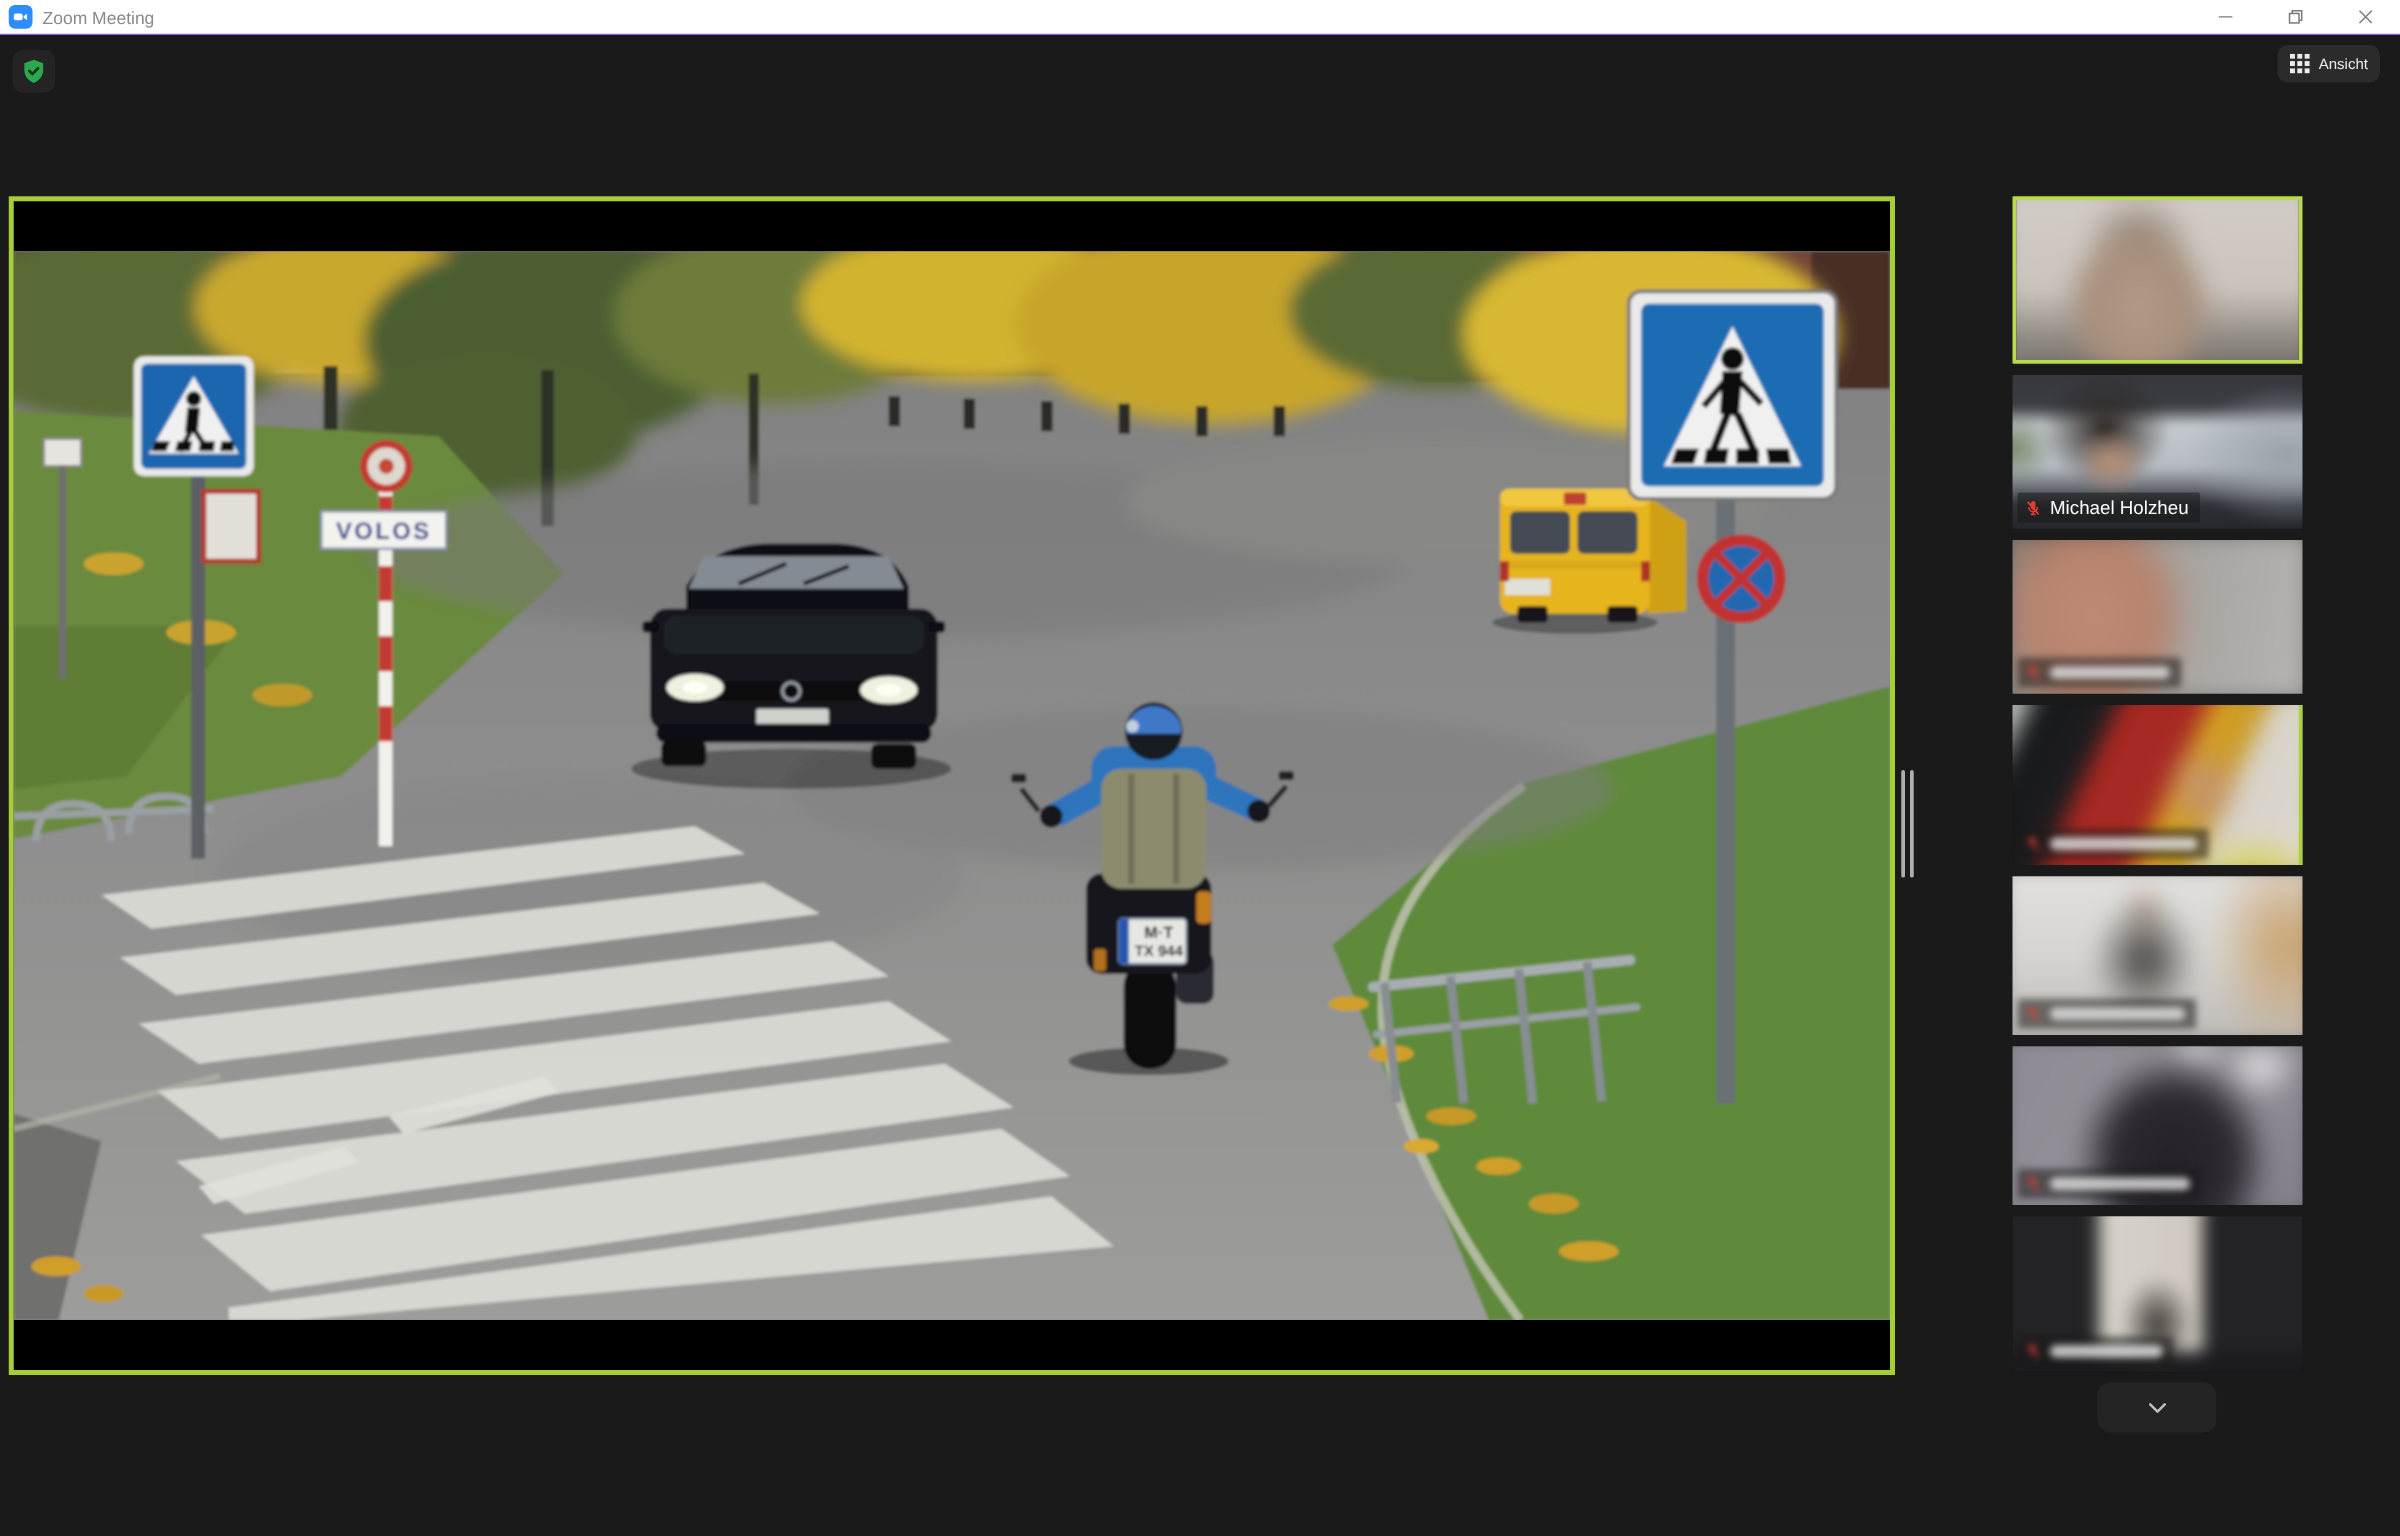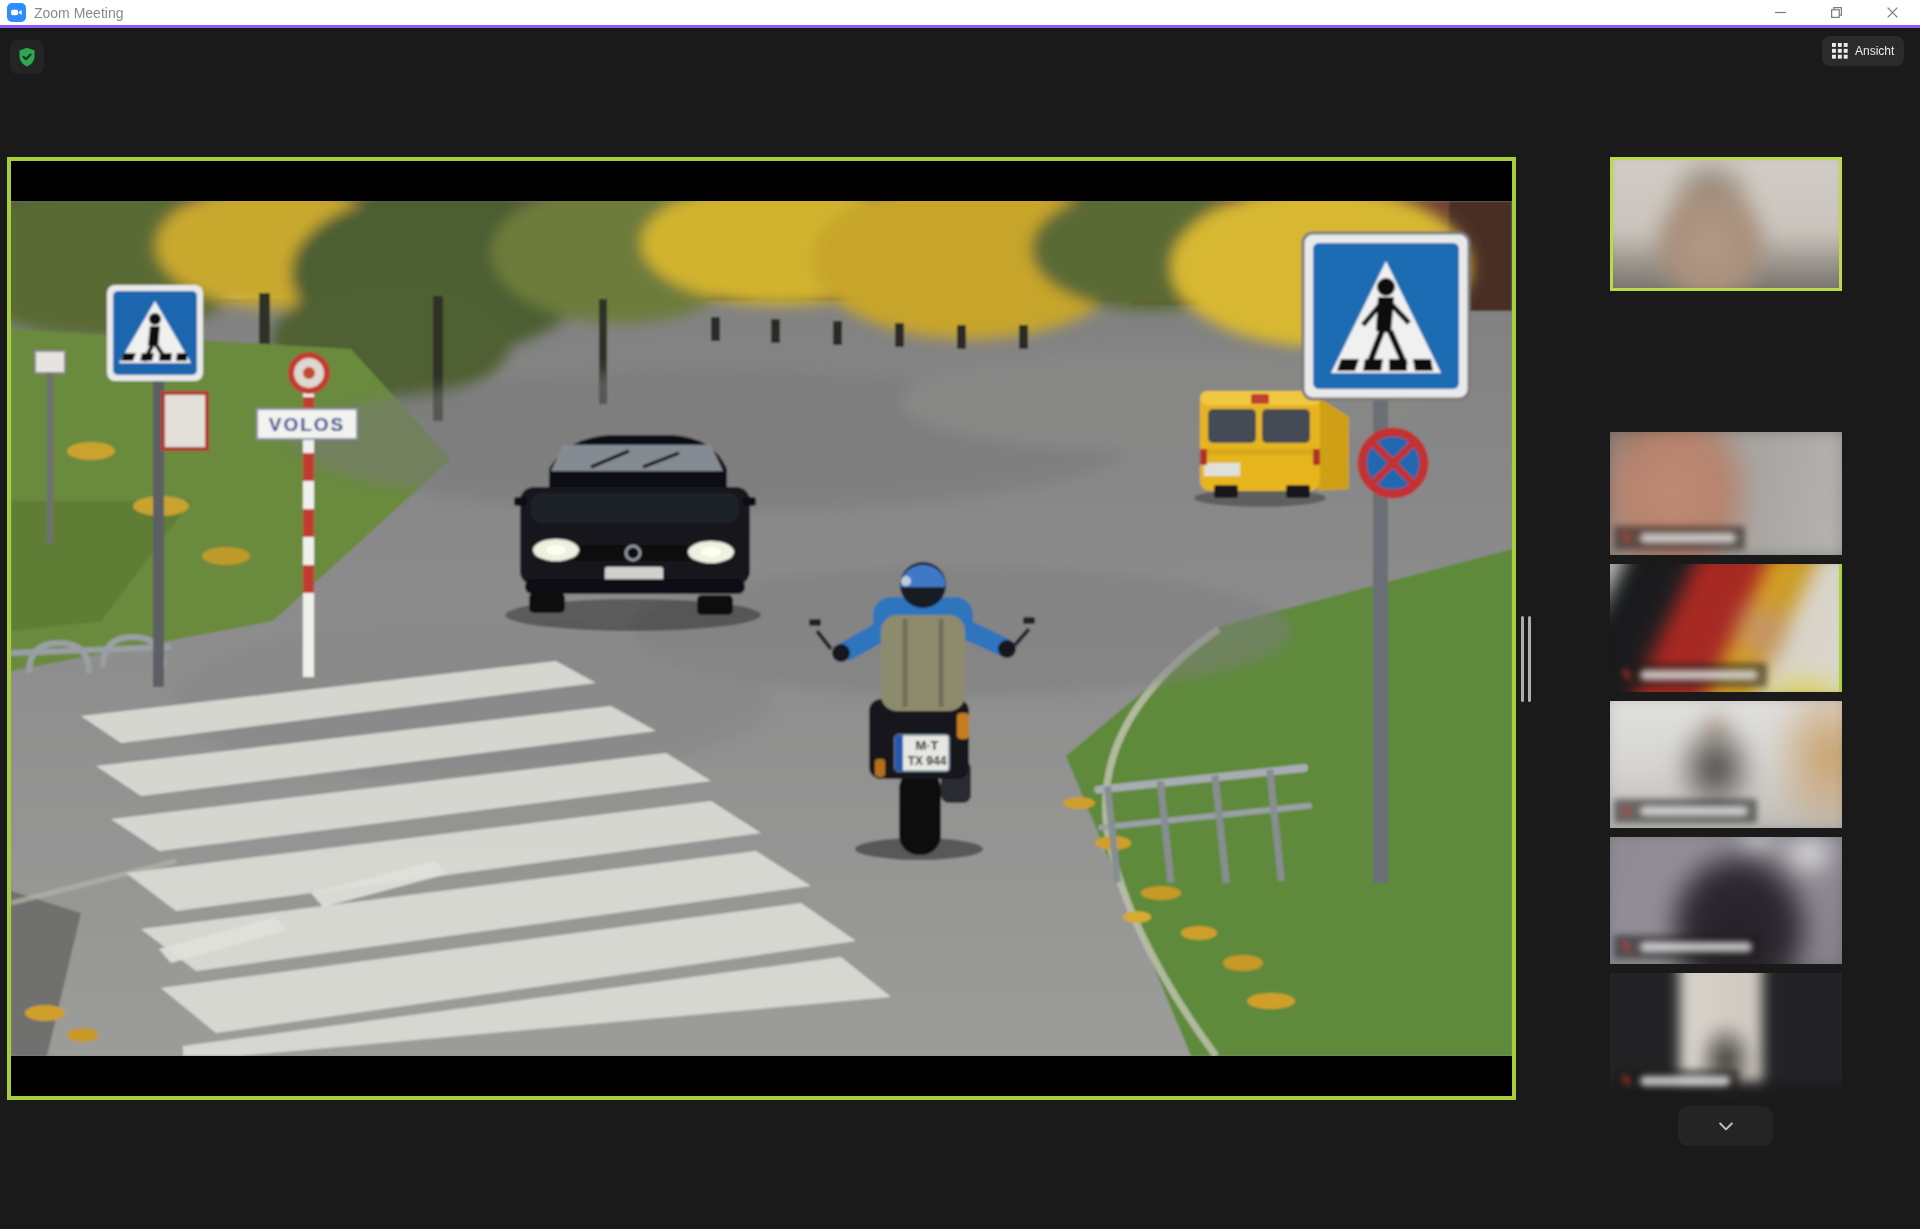--- a/index.html
+++ b/index.html
@@ -1,20 +1,20 @@
 <!DOCTYPE html>
 <html><head>
 <meta charset="utf-8">
 <style>
   html,body{margin:0;padding:0;background:#000;}
   #app{position:relative;width:1920px;height:1229px;background:#1a1a1a;overflow:hidden;
        font-family:"Liberation Sans",sans-serif;-webkit-font-smoothing:antialiased;}
   
   .titlebar{position:absolute;left:0;top:0;width:100%;height:28px;background:#ffffff;
-            border-bottom:3px solid #8b5cf6;display:flex;align-items:center;box-sizing:border-box;}
+            border-bottom:1px solid #8b5cf6;display:flex;align-items:center;box-sizing:border-box;}
   .appicon{width:19px;height:19px;border-radius:5px;background:#2d8cff;margin-left:7px;
            display:flex;align-items:center;justify-content:center;flex:0 0 auto;}
   .wtitle{color:#8a8a8a;font-size:14px;margin-left:8px;flex:1;}
   .wbtns{display:flex;height:100%;}
   .wbtn{width:56px;height:100%;display:flex;align-items:center;justify-content:center;cursor:default;}
   
   .secbtn{position:absolute;left:10px;top:40px;width:34px;height:34px;border-radius:8px;
           background:#242424;display:flex;align-items:center;justify-content:center;}
   .viewbtn{position:absolute;left:1822px;top:36px;height:30px;padding:0 10px;border-radius:8px;
            background:#2b2b2b;display:flex;align-items:center;gap:7px;color:#ececec;font-size:12px;}
@@ -380,20 +380,34 @@
       <i></i>
       <i></i>
     </div>
 
   <div class="thumb t1">
     <div class="vid">
         <div class="blur v1"></div>
       </div>
   </div>
 
+  <div class="thumb t2">
+    <div class="vid">
+        <div class="blur v2"></div>
+      </div>
+    <div class="plabel">
+      <svg width="15" height="15" viewBox="0 0 24 24">
+        <path d="M12 3a3 3 0 0 1 3 3v5a3 3 0 0 1-6 0V6a3 3 0 0 1 3-3z" fill="#e23b30"></path>
+        <path d="M6.5 11a5.5 5.5 0 0 0 11 0" fill="none" stroke="#e23b30" stroke-width="2"></path>
+        <path d="M12 16.5V20M9 20h6" fill="none" stroke="#e23b30" stroke-width="2"></path>
+        <path d="M5 4l14 16" stroke="#e23b30" stroke-width="2.4"></path>
+      </svg>
+      <span>Michael Holzheu</span>
+    </div>
+  </div>
 
   <div class="thumb t3">
     <div class="vid">
         <div class="blur v3"></div>
       </div>
     <div class="plabel blurred">
       <svg width="15" height="15" viewBox="0 0 24 24">
           <path d="M12 3a3 3 0 0 1 3 3v5a3 3 0 0 1-6 0V6a3 3 0 0 1 3-3z" fill="#e23b30"></path>
           <path d="M5 4l14 16" stroke="#e23b30" stroke-width="2.4"></path>
         </svg>

